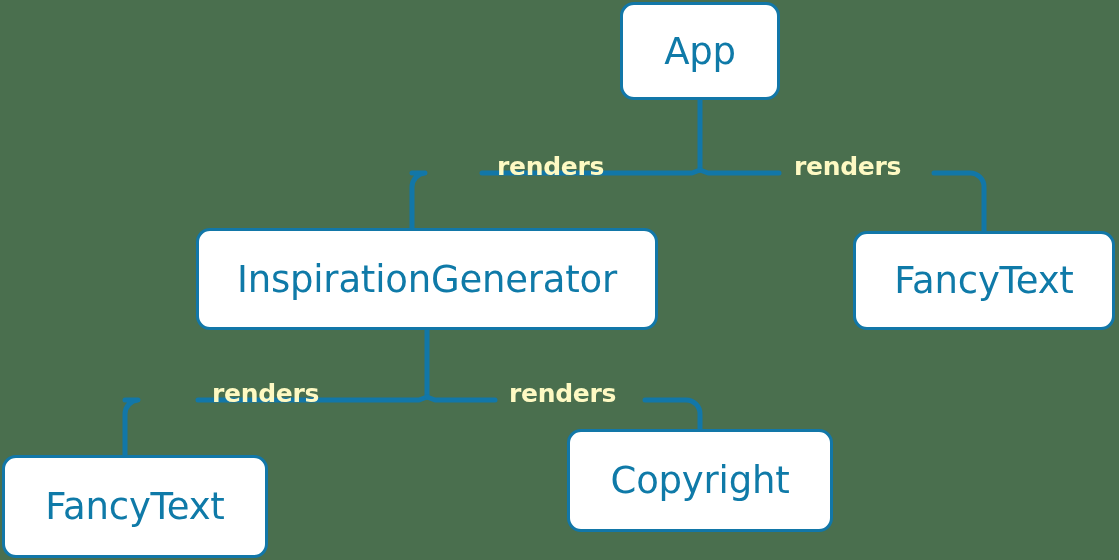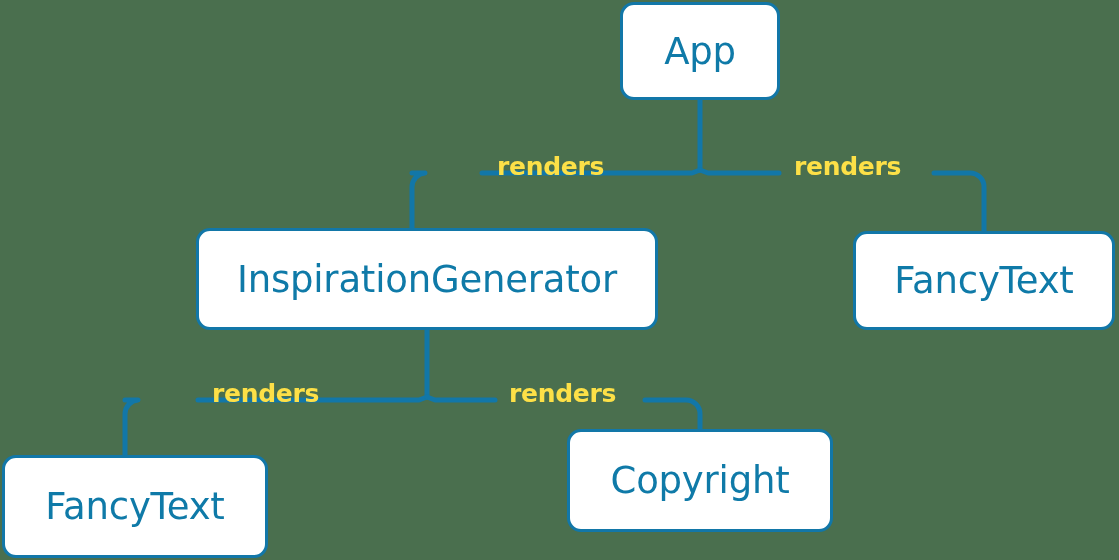--- a/index.html
+++ b/index.html
@@ -41,21 +41,21 @@
     letter-spacing: -0.2px;
     white-space: nowrap;
     z-index: 2;
   }
   .node-label {
     line-height: 1;
     display: block;
   }
   .edge-label {
     position: absolute;
-    color: #fde047;
+    color: #fef9c3;
     font-family: "DejaVu Sans", sans-serif;
     font-size: 25px;
     font-weight: 600;
     letter-spacing: -0.3px;
     white-space: nowrap;
     z-index: 3;
     background: transparent;
   }
   #node-app        { left: 620px; top: 2px;   width: 160px; height: 98px;  }
   #node-inspgen    { left: 196px; top: 228px; width: 462px; height: 102px; }

